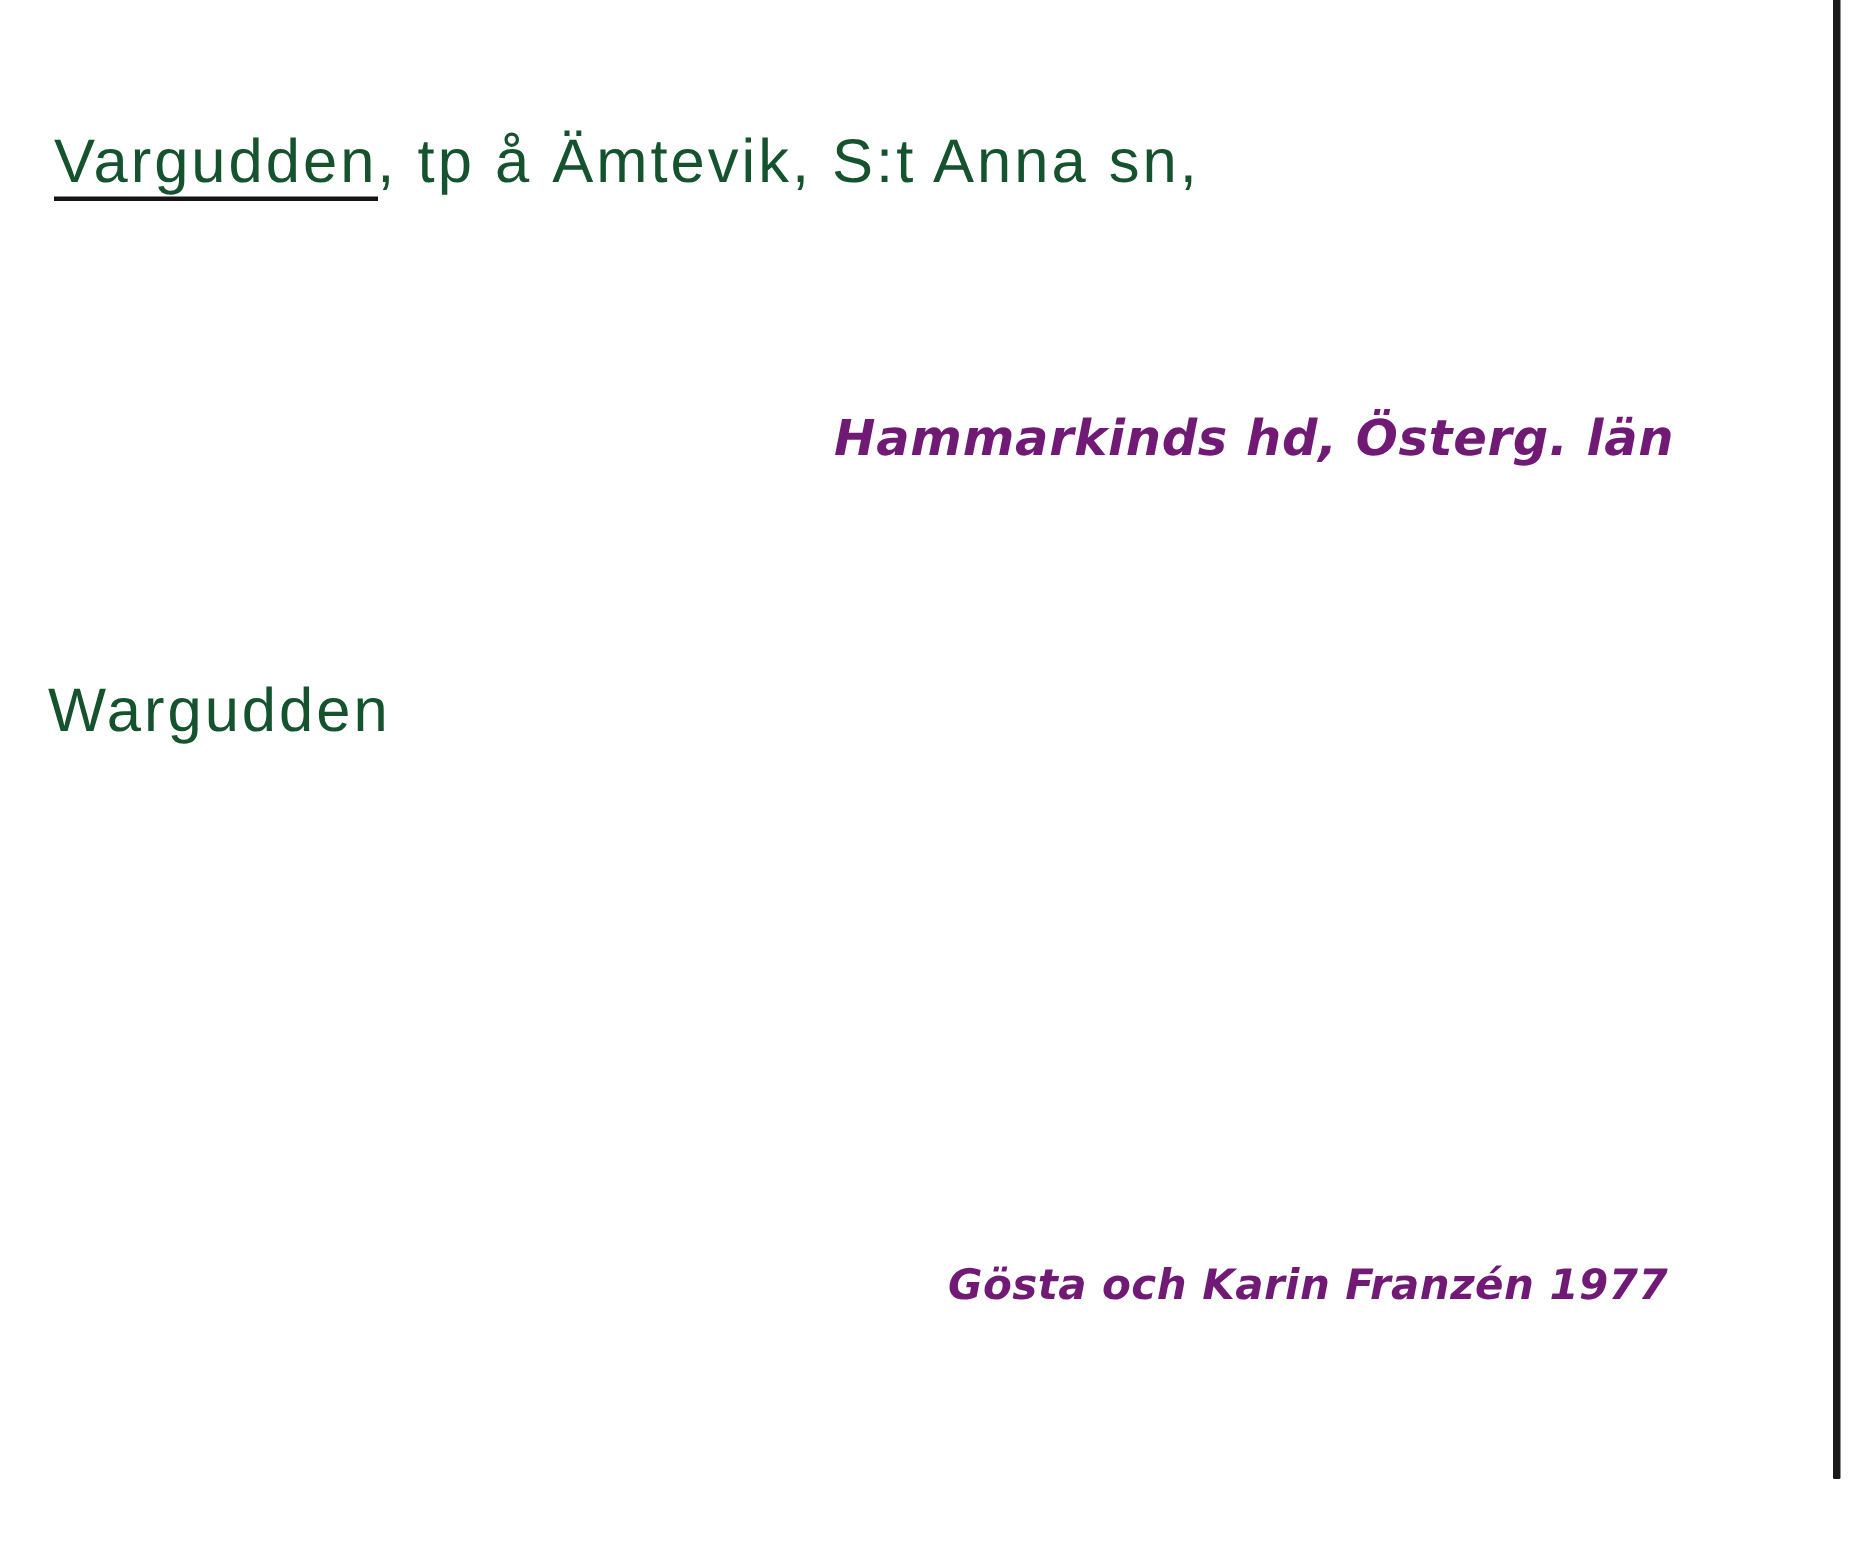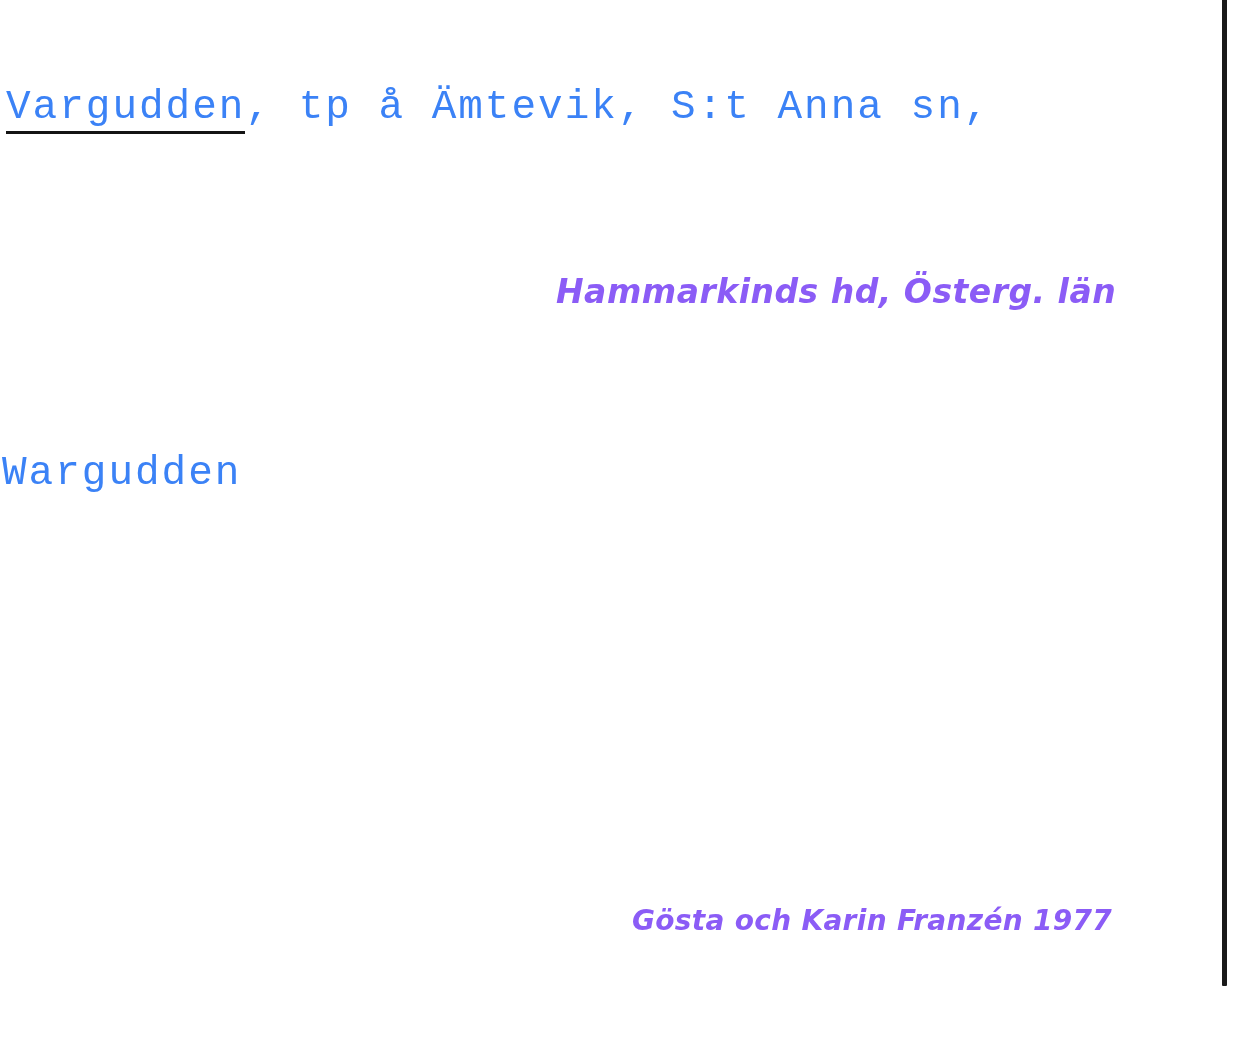--- a/index.html
+++ b/index.html
@@ -29,25 +29,26 @@
     left: 1222px;
     width: 5px;
     height: 990px;
     background: #1a1a1a;
     border-radius: 1px;
   }
 
   
   .tw {
     position: absolute;
-    font-family: Liberation Mono, monospace;
+    font-family: Liberation Sans, sans-serif;
     font-size: 41px;
     letter-spacing: 2px;
-    color: #3b82f6;
+    color: #14532d;
     white-space: pre;
+    margin-left: 30px;
   }
 
   .headword-line {
     top: 84px;
     left: 6px;
   }
   .headword {
     border-bottom: 3px solid #141414;
     padding-bottom: 1px;
   }
@@ -61,31 +62,31 @@
     top: 527px;
     left: 0px;
   }
 
   
   .printed {
     position: absolute;
     font-family: "DejaVu Sans", sans-serif;
     font-weight: bold;
     font-style: italic;
-    color: #8b5cf6;
+    color: #701a75;
     white-space: pre;
   }
   .district-line {
     top: 272px;
     left: 556px;
     font-size: 33px;
     letter-spacing: 0.5px;
   }
   .credit-line {
-    top: 904px;
+    top: 840px;
     left: 632px;
     font-size: 28px;
     letter-spacing: 0.3px;
     text-align: right;
   }
 </style>
 </head>
 <body>
 
 <div class="card">

